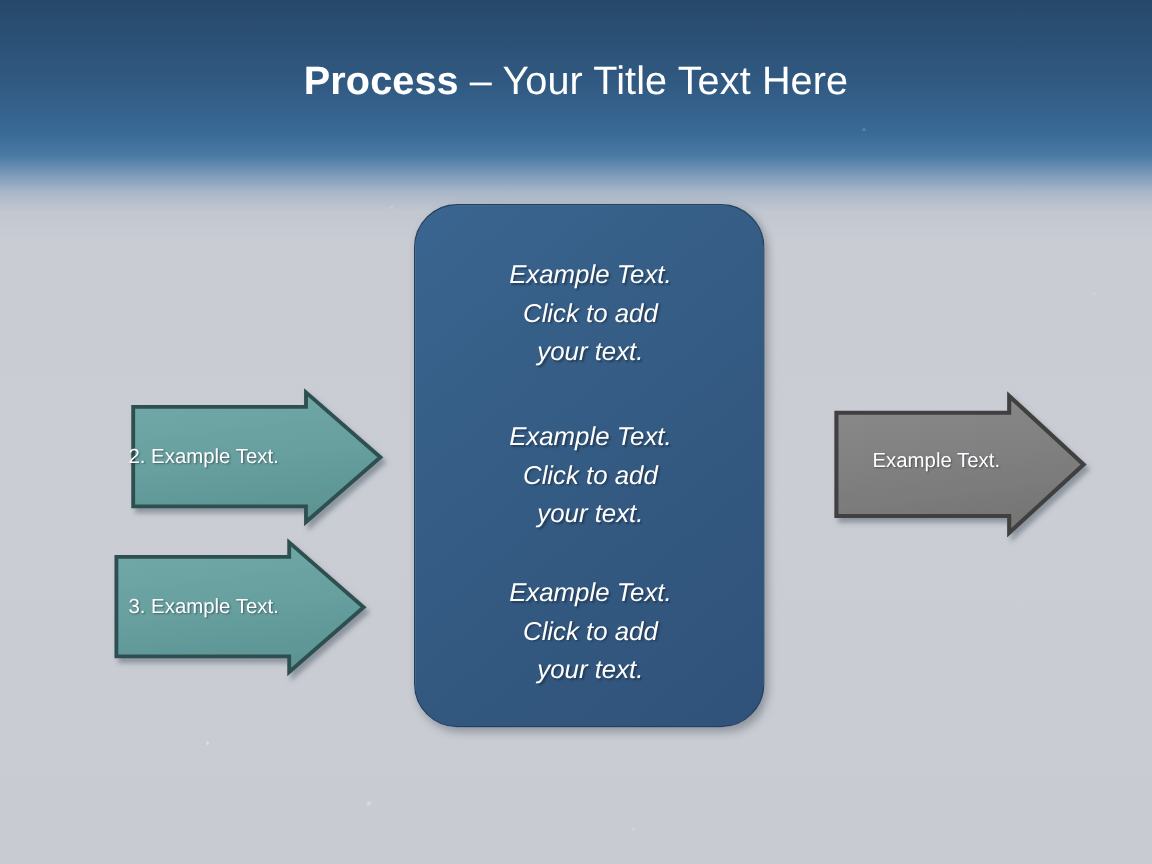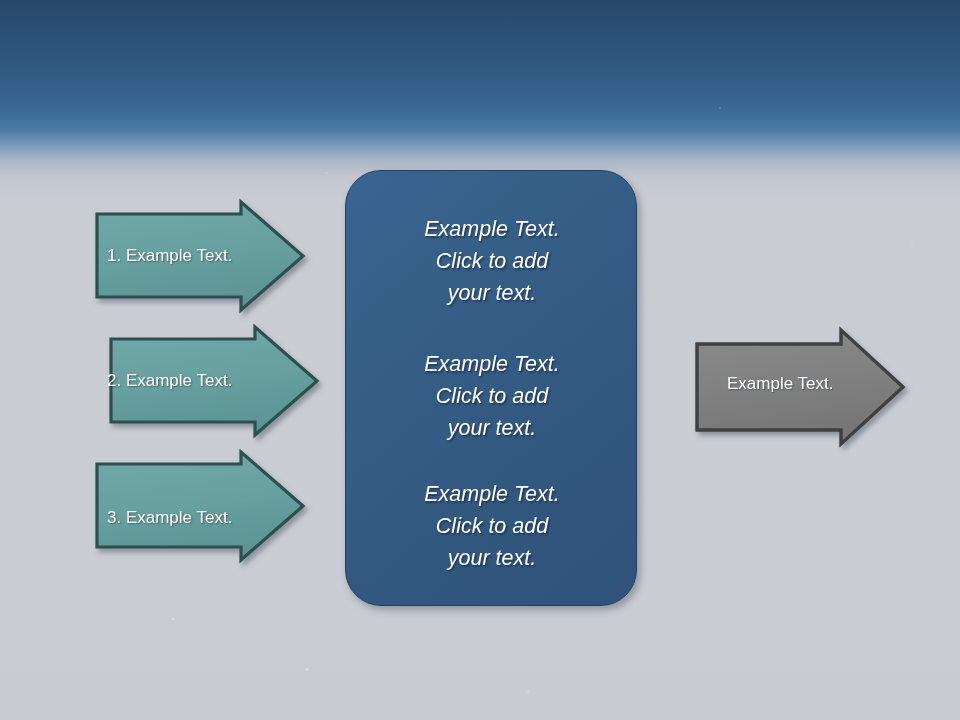--- a/index.html
+++ b/index.html
@@ -106,37 +106,24 @@
   #pb1 { top: 177px; }
   #pb2 { top: 307px; }
 </style>
 </head>
 <body>
 
 <div id="slide">
 
   <div id="speckle"></div>
 
+  <div id="title">
+    <span class="strong">Process</span><span class="light"> – Your Title Text Here</span>
+  </div>
 
-  <div class="arrow-wrap" style="left:95px; top:200px;">
-    <svg width="212" height="112" viewBox="0 0 212 112">
-      <defs>
-        <filter id="sh1" x="-25%" y="-25%" width="160%" height="160%">
-          <feDropShadow dx="3" dy="4" stdDeviation="2.4" flood-color="#5a6570" flood-opacity=".55"></feDropShadow>
-        </filter>
-        <linearGradient id="tealGrad1" x1="0" y1="0" x2="0.25" y2="1">
-          <stop offset="0%" stop-color="#72a8a8"></stop>
-          <stop offset="55%" stop-color="#68a0a0"></stop>
-          <stop offset="100%" stop-color="#5d9595"></stop>
-        </linearGradient>
-      </defs>
-      <path d="M 2 14 L 146 14 L 146 2 L 208 56 L 146 110 L 146 97 L 2 97 Z" fill="url(#tealGrad1)" stroke="#2f4f4f" stroke-width="3.2" stroke-linejoin="miter" filter="url(#sh1)"></path>
-    </svg>
-    <span class="arrow-label" style="left:12px; top:46px;">1. Example Text.</span>
-  </div>
 
   <div class="arrow-wrap" style="left:95px; top:325px;padding-left:14px;">
     <svg width="212" height="112" viewBox="0 0 212 112">
       <defs>
         <filter id="sh2" x="-25%" y="-25%" width="160%" height="160%">
           <feDropShadow dx="3" dy="4" stdDeviation="2.4" flood-color="#5a6570" flood-opacity=".55"></feDropShadow>
         </filter>
         <linearGradient id="tealGrad2" x1="0" y1="0" x2="0.25" y2="1">
           <stop offset="0%" stop-color="#72a8a8"></stop>
           <stop offset="55%" stop-color="#68a0a0"></stop>
@@ -155,21 +142,21 @@
           <feDropShadow dx="3" dy="4" stdDeviation="2.4" flood-color="#5a6570" flood-opacity=".55"></feDropShadow>
         </filter>
         <linearGradient id="tealGrad3" x1="0" y1="0" x2="0.25" y2="1">
           <stop offset="0%" stop-color="#72a8a8"></stop>
           <stop offset="55%" stop-color="#68a0a0"></stop>
           <stop offset="100%" stop-color="#5d9595"></stop>
         </linearGradient>
       </defs>
       <path d="M 2 14 L 146 14 L 146 2 L 208 56 L 146 110 L 146 97 L 2 97 Z" fill="url(#tealGrad3)" stroke="#2f4f4f" stroke-width="3.2" stroke-linejoin="miter" filter="url(#sh3)"></path>
     </svg>
-    <span class="arrow-label" style="left:12px; top:46px;margin-top:12px;">3. Example Text.</span>
+    <span class="arrow-label" style="left:12px; top:46px;">3. Example Text.</span>
   </div>
 
   <div id="panel">
     <div class="panel-block" id="pb0">Example Text.
 Click  to add
 your text.</div>
     <div class="panel-block" id="pb1">Example Text.
 Click  to add
 your text.</div>
     <div class="panel-block" id="pb2">Example Text.

